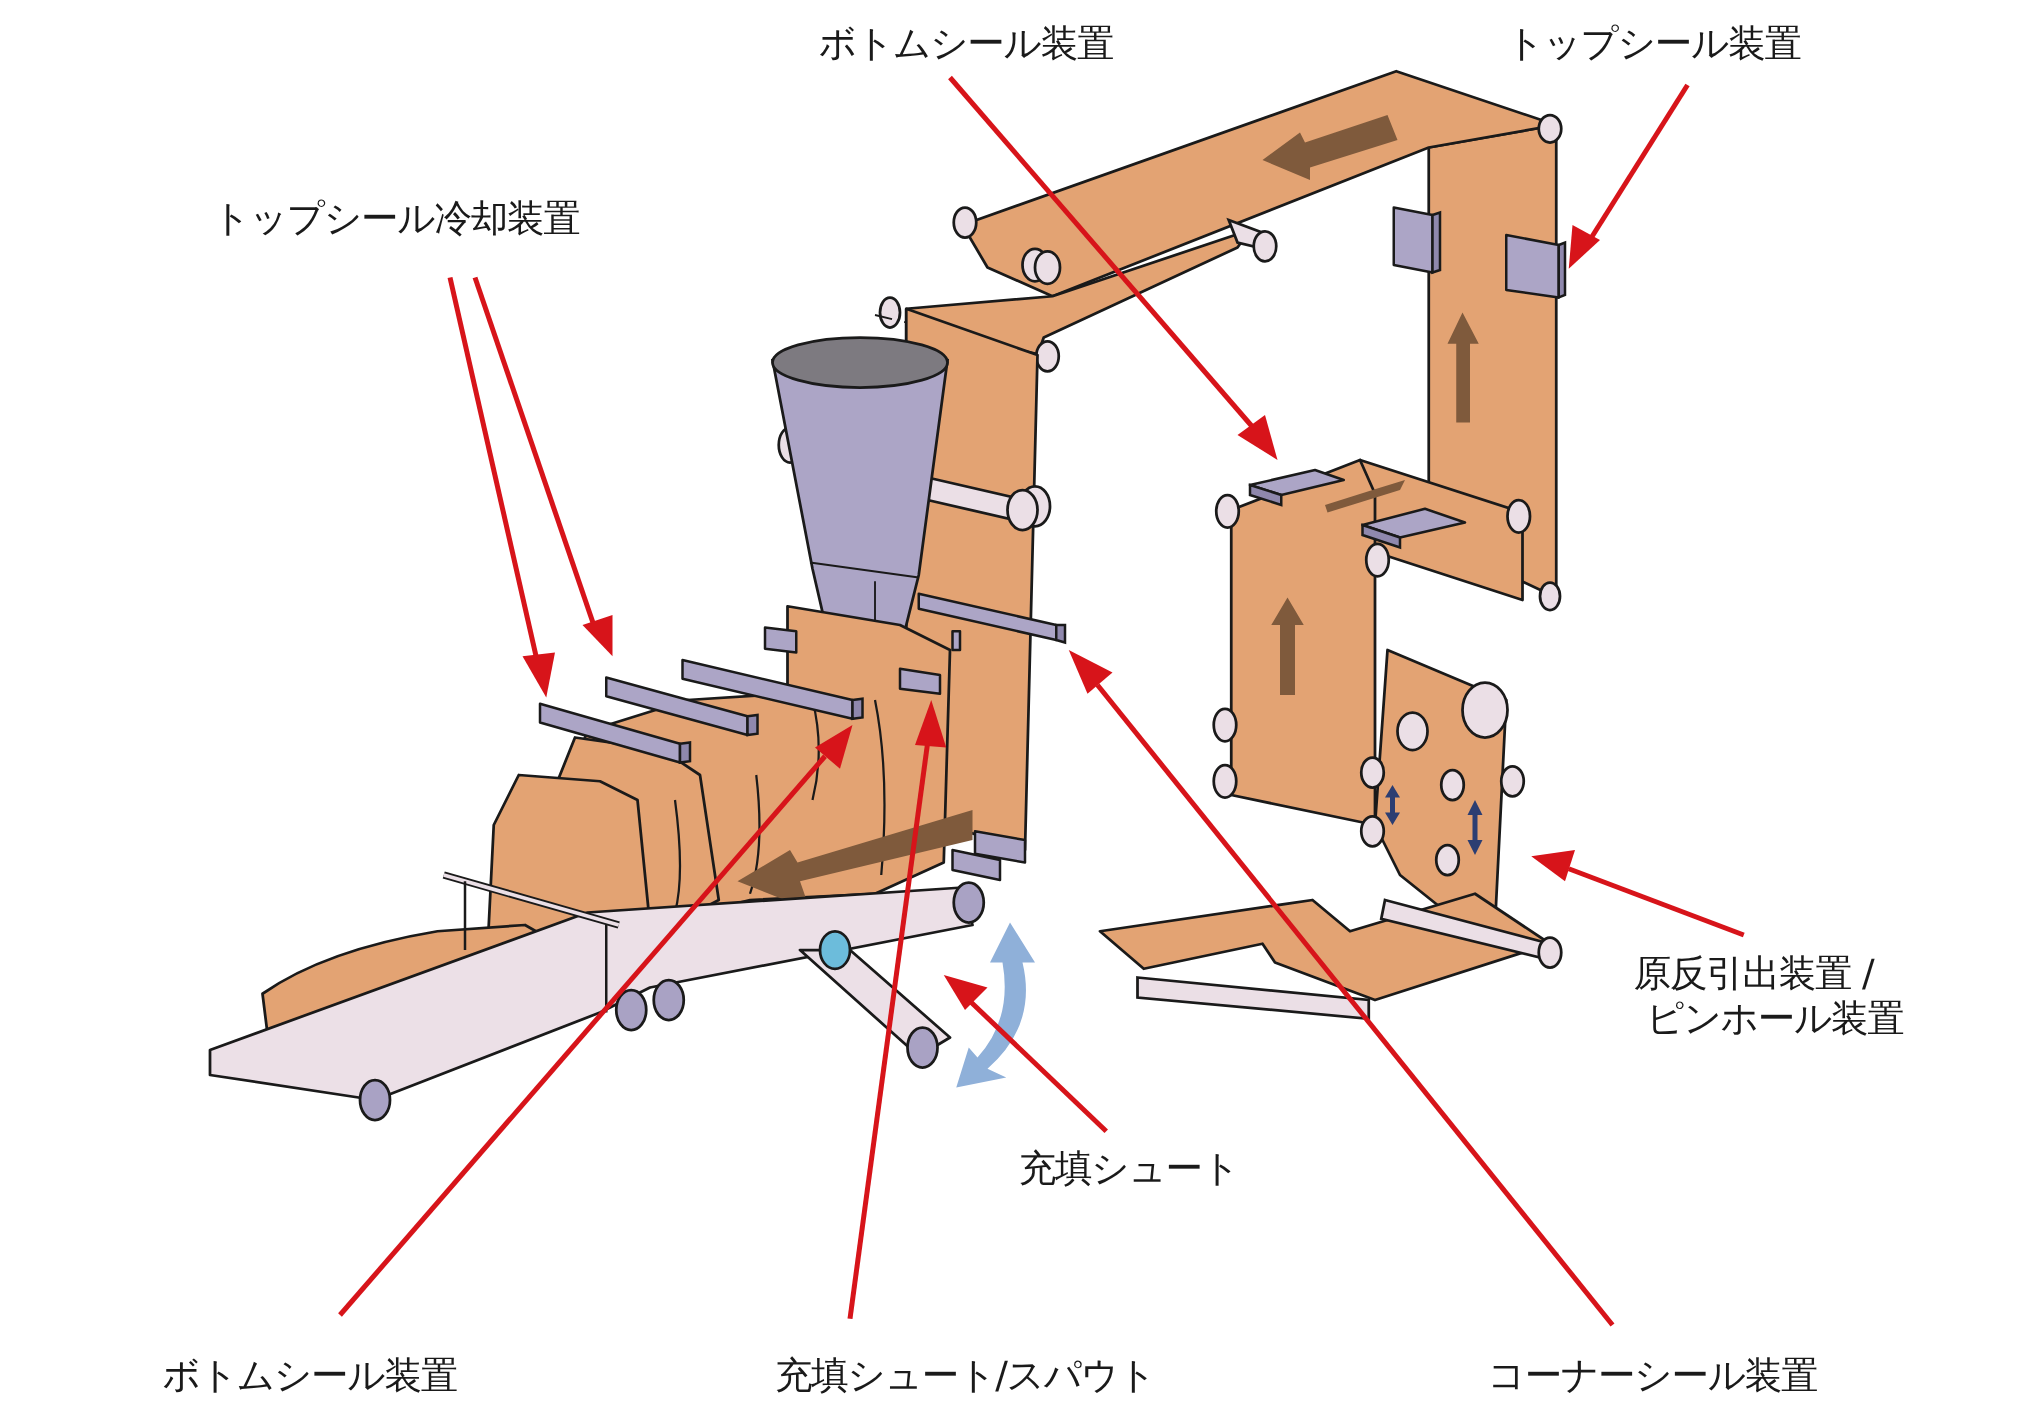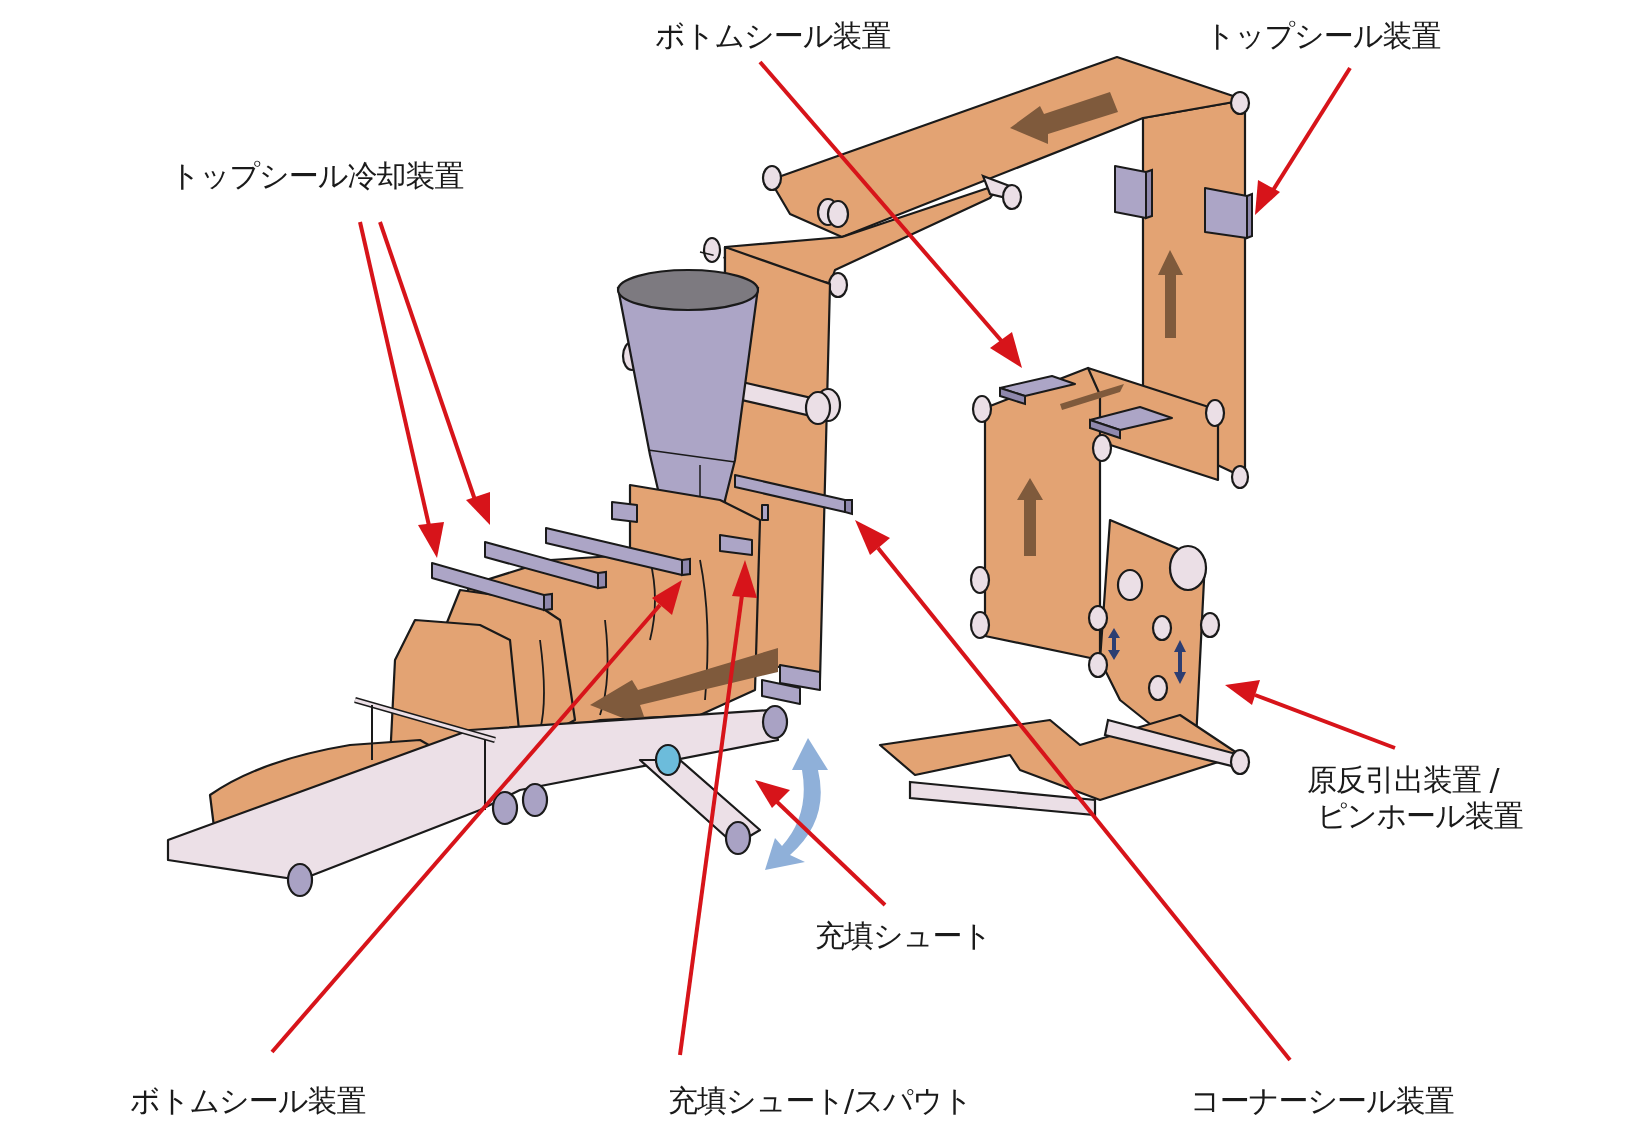--- a/index.html
+++ b/index.html
@@ -193,14 +193,14 @@
 
 <div class="label" style="left:655px; top:18px;">ボトムシール装置</div>
 <div class="label" style="left:1205px; top:18px;">トップシール装置</div>
 <div class="label" style="left:170px; top:158px;font-family:Liberation Serif, serif;">トップシール冷却装置</div>
 <div class="label multi" style="left:1285px; top:762px;margin-left:22px;">
   <div>原反引出装置 /</div>
   <div style="padding-left:10px;">ピンホール装置</div>
 </div>
 <div class="label" style="left:815px; top:918px;">充填シュート</div>
 <div class="label" style="left:130px; top:1083px;">ボトムシール装置</div>
-<div class="label" style="left:620px; top:1083px;margin-left:48px;">充填シュート/スパウト</div>
+<div class="label" style="left:620px; top:1083px;">充填シュート/スパウト</div>
 <div class="label" style="left:1190px; top:1083px;">コーナーシール装置</div>
 
 </body></html>

